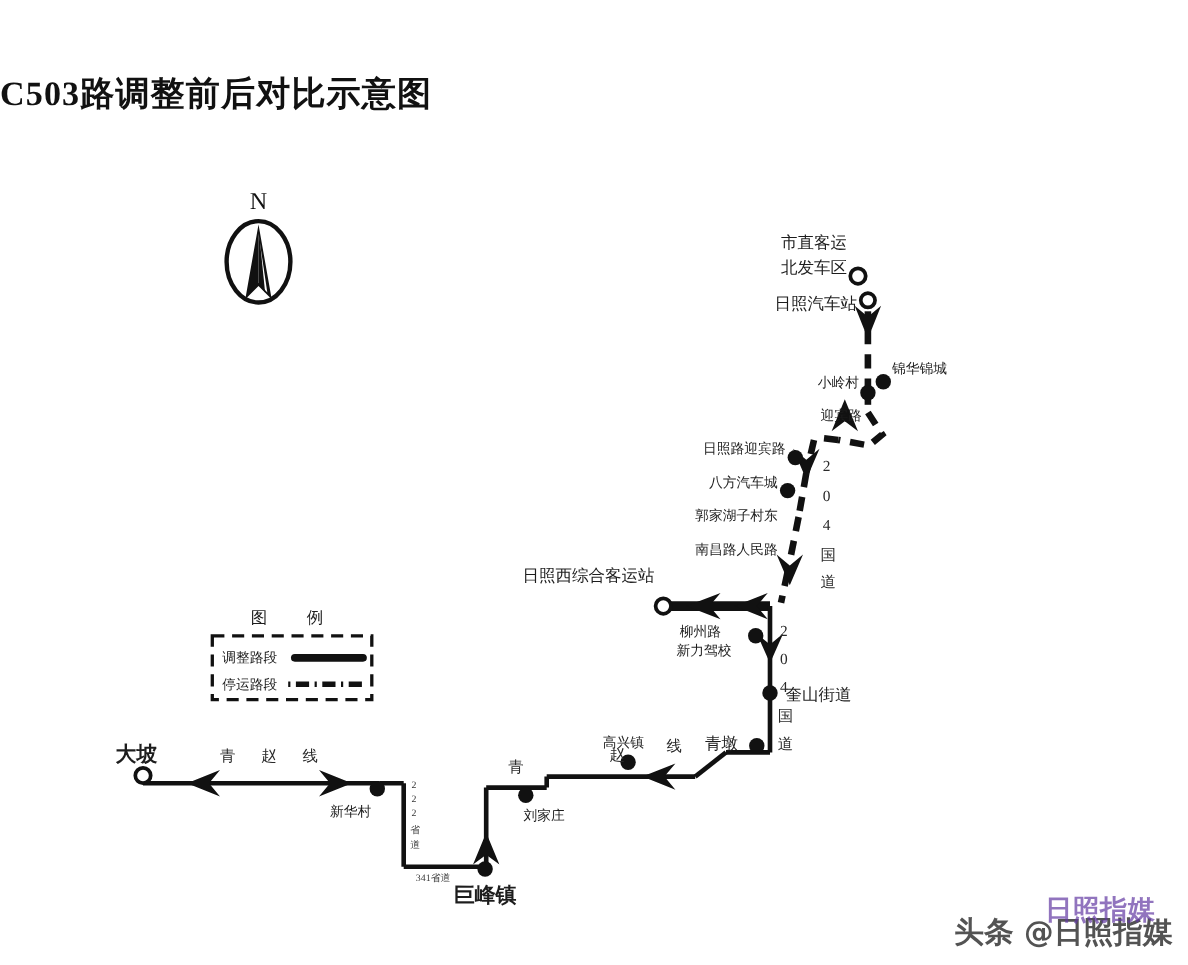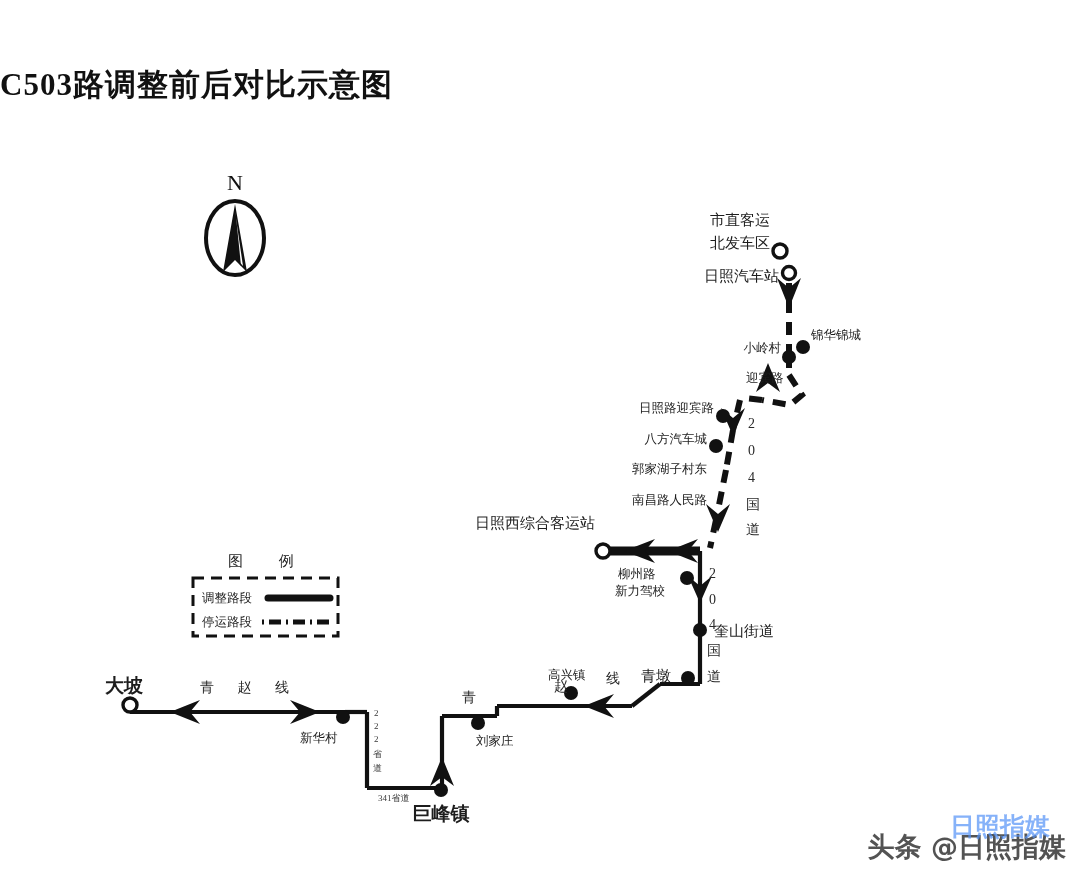--- a/index.html
+++ b/index.html
@@ -106,21 +106,21 @@
     font-weight: bold;
     color: #3c3c3c;
     opacity: 0.88;
     white-space: nowrap;
   }
   .watermark .wm-ghost {
     position: absolute;
     right: 16px;
     bottom: 22px;
     font-size: 25px;
-    color: #3b82f6;
+    color: #4c1d95;
     opacity: 0.7;
     white-space: nowrap;
     margin-top: 24px;
   }
 </style>
 </head>
 <body>
 
 <div id="map-root">
 

